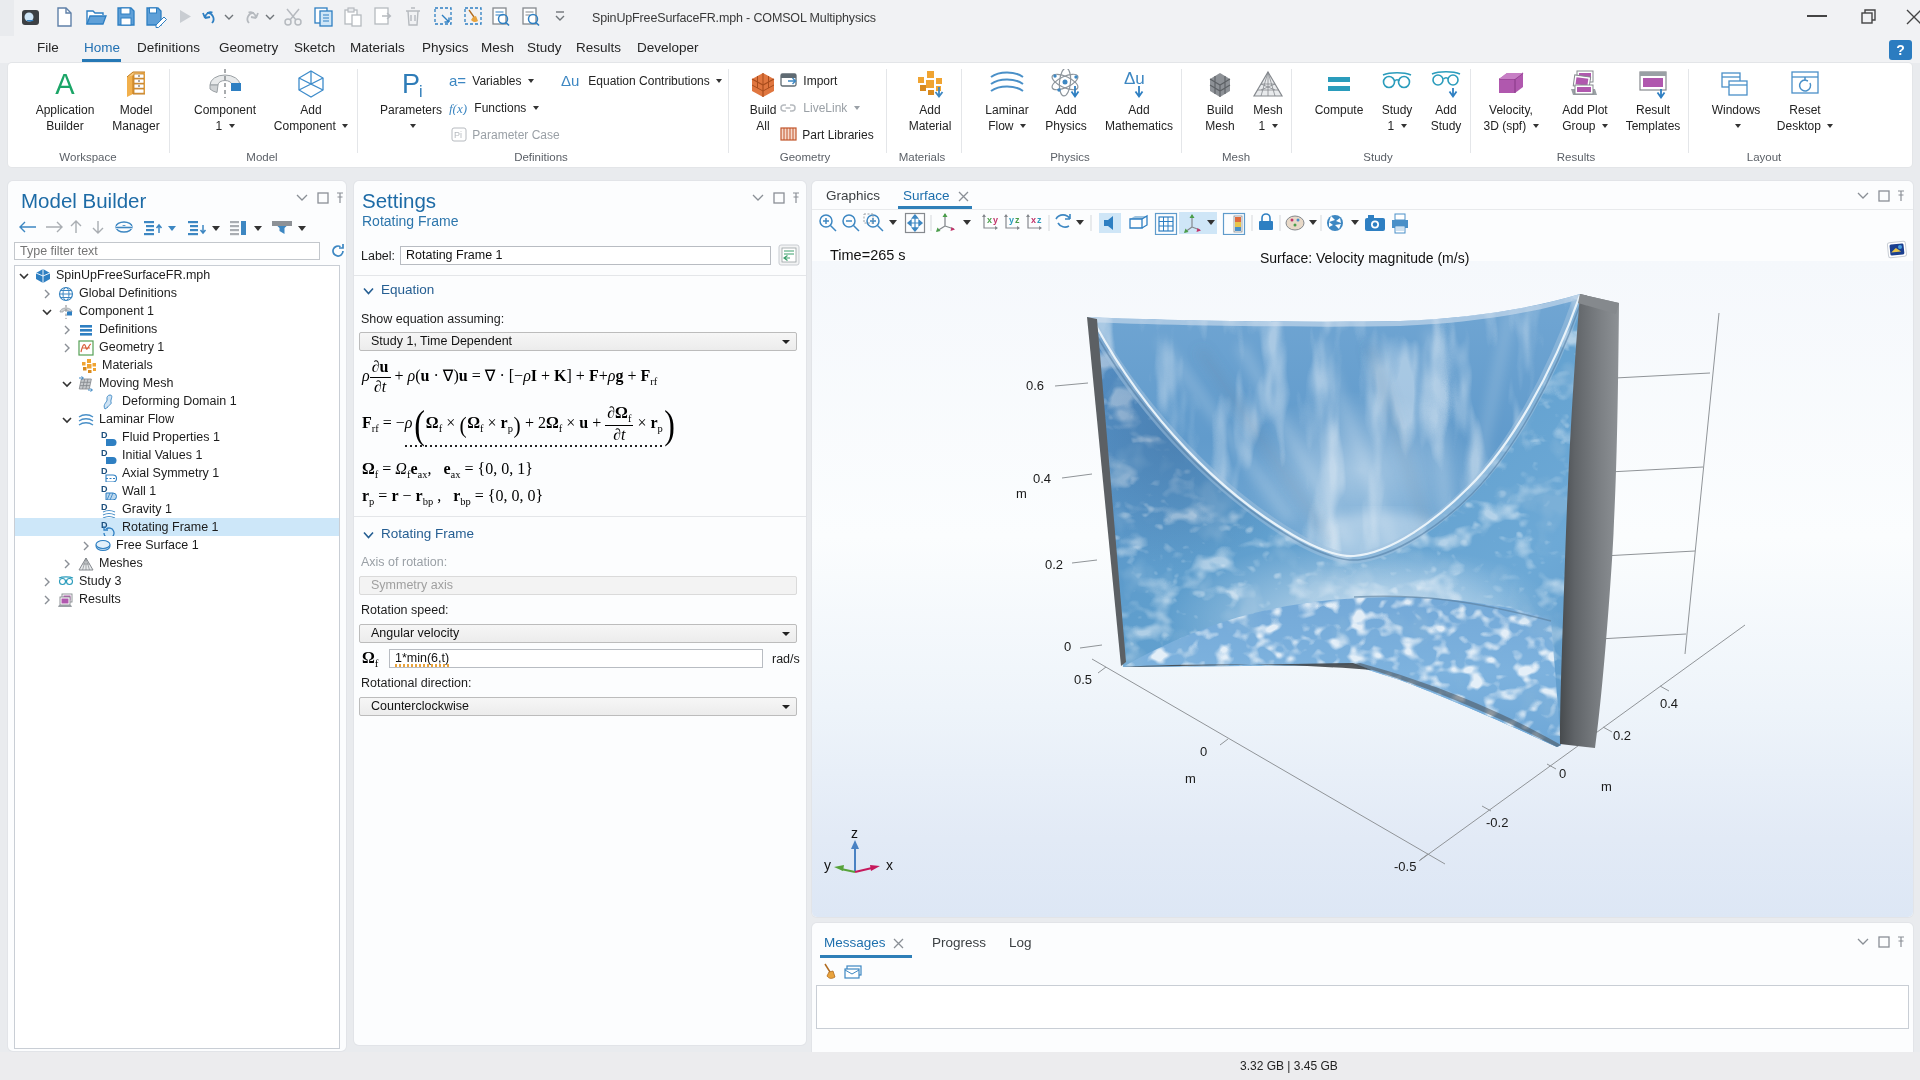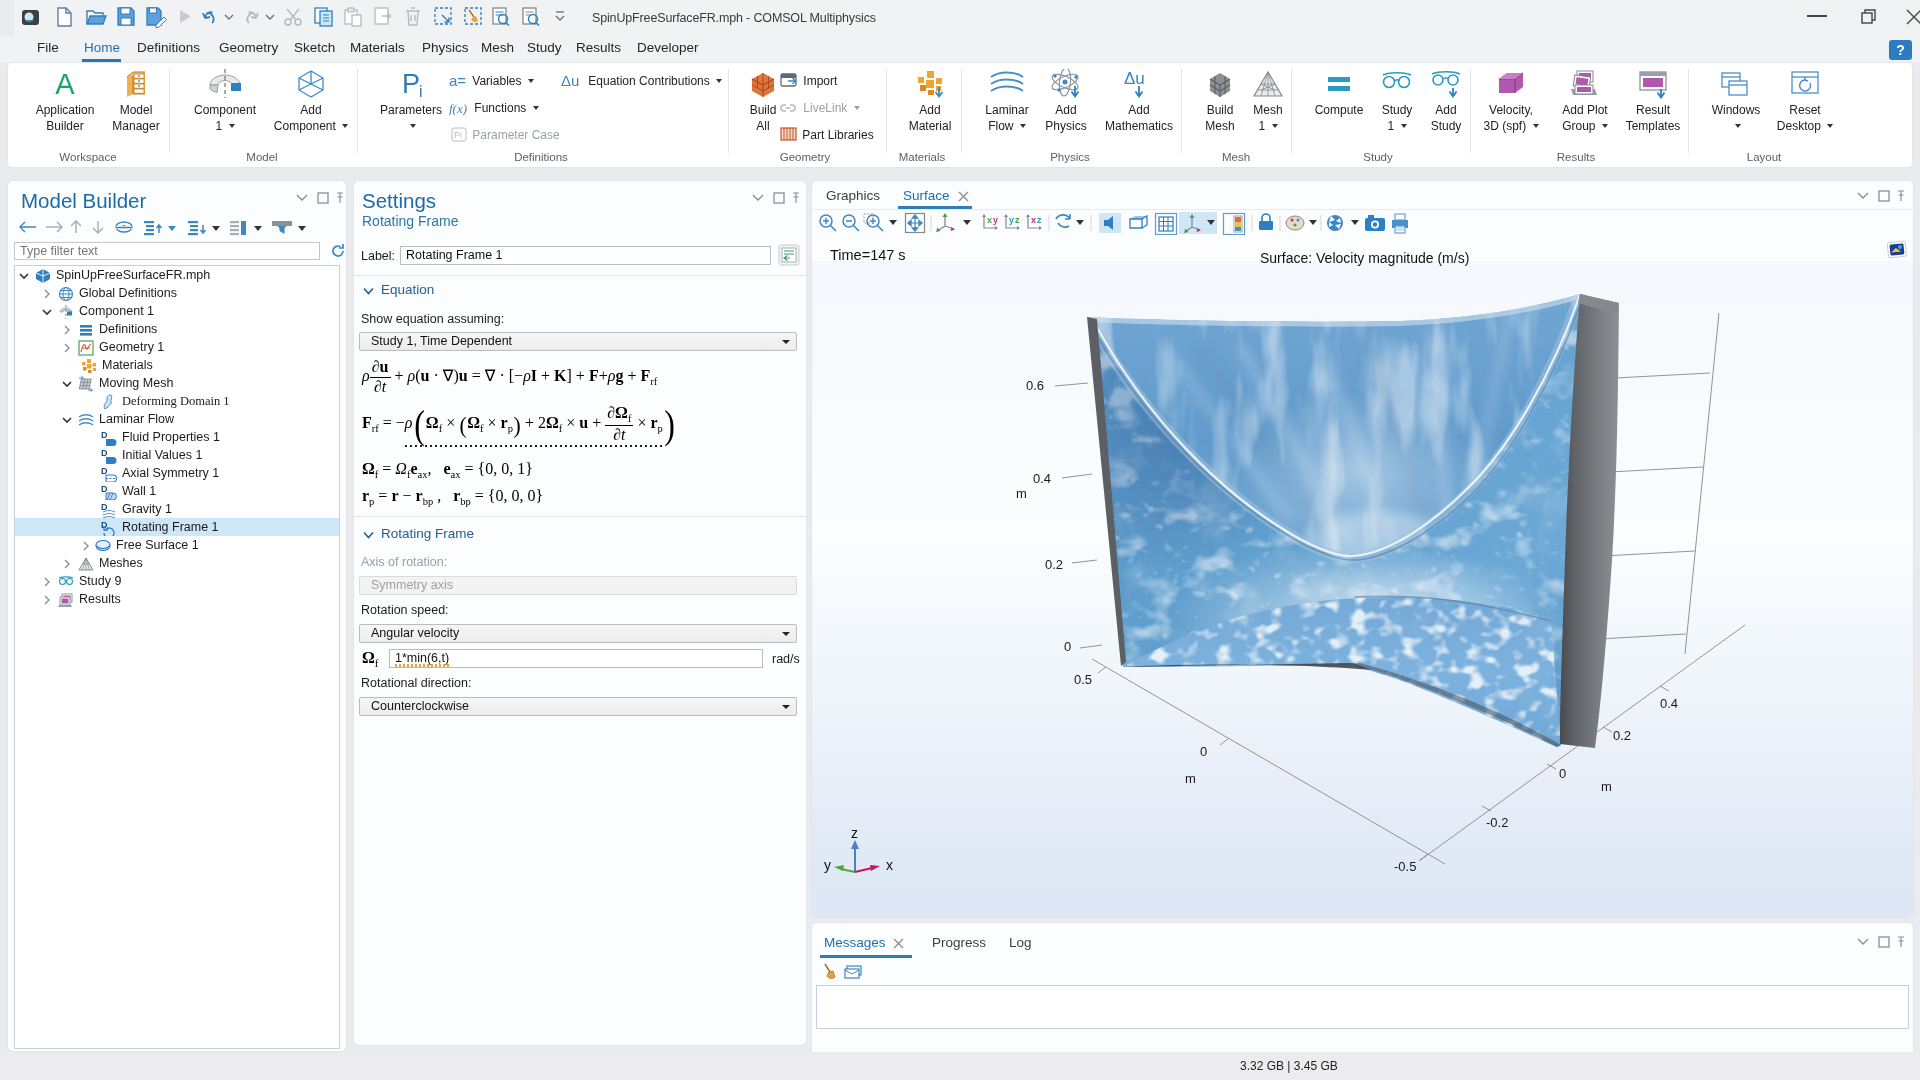--- a/index.html
+++ b/index.html
@@ -532,21 +532,21 @@
     <div class="trow" style="top:108px;left:47px;"><svg class="tw" width="10" height="10">
             <path d="M1 3 L5 7 L9 3" stroke="#333" stroke-width="1.6" fill="none"></path>
           </svg><svg class="tw" style="margin-left:6px" width="16" height="16" viewBox="0 0 16 16">
             <g transform="skewX(-12)">
               <rect x="4" y="3" width="10" height="10" fill="#c7cacd" stroke="#85898e" stroke-width=".8"></rect>
               <path d="M4 6.3 H14 M4 9.6 H14 M7.3 3 V13 M10.6 3 V13" stroke="#85898e" stroke-width=".8"></path>
             </g>
             <path d="M1 2 H5 M3.5 .5 L5.5 2 L3.5 3.5" stroke="#3d87c2" stroke-width="1" fill="none"></path>
             <path d="M10 14 H14 M12.5 12.5 L14.5 14 L12.5 15.5" stroke="#3d87c2" stroke-width="1" fill="none"></path>
           </svg><span style="margin-left:5px">Moving Mesh</span></div>
-    <div class="trow" style="top:126px;left:86px;font-family:Liberation Serif, serif;"><svg class="tw" width="16" height="16" viewBox="0 0 16 16">
+    <div class="trow" style="top:126px;left:86px;"><svg class="tw" width="16" height="16" viewBox="0 0 16 16">
             <path d="M4 15 C1 10, 7 8, 6 5 C5.5 3, 7 1, 9 1 C13 1, 9 6, 10 8 C11 11, 7 11, 7 13 Z" fill="#cfe3f4" stroke="#4a90c8" stroke-width="1"></path>
           </svg><span style="margin-left:5px">Deforming Domain 1</span></div>
     <div class="trow" style="top:144px;left:47px;"><svg class="tw" width="10" height="10">
             <path d="M1 3 L5 7 L9 3" stroke="#333" stroke-width="1.6" fill="none"></path>
           </svg><svg class="tw" style="margin-left:6px" width="16" height="16" viewBox="0 0 16 16">
             <g stroke="#4a90c8" stroke-width="1.3" fill="none">
               <path d="M1 5 C5 2, 11 2, 15 5"></path>
               <path d="M1 9 C5 6, 11 6, 15 9"></path>
               <path d="M1 13 C5 10, 11 10, 15 13"></path>
             </g>
@@ -597,21 +597,21 @@
           </svg><span style="margin-left:5px">Meshes</span></div>
     <div class="trow" style="top:306px;left:27px;"><svg class="tw" width="10" height="10">
             <path d="M3 1 L7 5 L3 9" stroke="#8a8f96" stroke-width="1.4" fill="none"></path>
           </svg><svg class="tw" style="margin-left:6px" width="16" height="16" viewBox="0 0 16 16">
             <g fill="none" stroke="#2a9cbc" stroke-width="1.1">
               <path d="M1 4 C4 2.5, 12 2.5, 15 4"></path>
               <circle cx="4.5" cy="7.5" r="3"></circle>
               <circle cx="11.5" cy="7.5" r="3"></circle>
               <path d="M7.5 7 C8 6.5, 8.5 6.5, 9 7"></path>
             </g>
-          </svg><span style="margin-left:5px">Study 9</span></div>
+          </svg><span style="margin-left:5px">Study 3</span></div>
     <div class="trow" style="top:324px;left:27px;"><svg class="tw" width="10" height="10">
             <path d="M3 1 L7 5 L3 9" stroke="#8a8f96" stroke-width="1.4" fill="none"></path>
           </svg><svg class="tw" style="margin-left:6px" width="16" height="16" viewBox="0 0 16 16">
             <rect x="4" y="2" width="10" height="8" fill="#fff" stroke="#85898e" stroke-width=".9"></rect>
             <rect x="5.5" y="3.5" width="7" height="5" fill="#b058ae"></rect>
             <rect x="2" y="5" width="10" height="8" fill="#fff" stroke="#85898e" stroke-width=".9"></rect>
             <rect x="3.5" y="6.5" width="7" height="5" fill="#b058ae"></rect>
             <path d="M1 13 h12 l1 2 h-14 z" fill="#9aa0a5"></path>
           </svg><span style="margin-left:5px">Results</span></div>
   </div>
@@ -785,21 +785,21 @@
           <circle cx="563" cy="13.5" r="2.2" fill="#2e7fc2"></circle>
           <rect x="556" y="4" width="6" height="4" fill="#2e7fc2"></rect>
         </g>
     <g>
           <rect x="580" y="9" width="16" height="8" fill="#4a90c8"></rect>
           <rect x="583" y="3" width="10" height="6" fill="#fff" stroke="#4a90c8"></rect>
           <rect x="583" y="15" width="10" height="7" fill="#fff" stroke="#4a90c8"></rect>
           <path d="M584 17 h8 M584 19 h8" stroke="#9ec4e2"></path>
         </g>
   </svg>
-  <div class="abs" style="left:18px;top:66px;font-size:14.5px;color:#111;z-index:5;">Time=147 s</div>
+  <div class="abs" style="left:18px;top:66px;font-size:14.5px;color:#111;z-index:5;">Time=265 s</div>
   <div class="abs" style="left:448px;top:69px;font-size:14px;color:#111;z-index:5;">Surface: Velocity magnitude (m/s)</div>
   <svg class="abs" style="left:1074px;top:58px" width="22" height="22" viewBox="0 0 22 22">
         <rect x="2" y="3" width="18" height="15" rx="2" fill="#fff" stroke="#c9ced5" transform="rotate(-6 11 11)"></rect>
         <rect x="4" y="5" width="14" height="11" rx="1.5" fill="#1b3f8f" transform="rotate(-6 11 11)"></rect>
         <path d="M5 13 l5 -4 5 4 z" fill="#e8c54a" transform="rotate(-6 11 11)"></path>
         <circle cx="14" cy="8" r="2" fill="#4aa0e0"></circle>
       </svg>
   <svg class="abs" style="left:0px;top:80px;" width="1101" height="656" viewBox="812 261 1101 656" id="plot3d">
     <defs>
       <linearGradient id="bgg" x1="0" y1="0" x2="0" y2="1">

